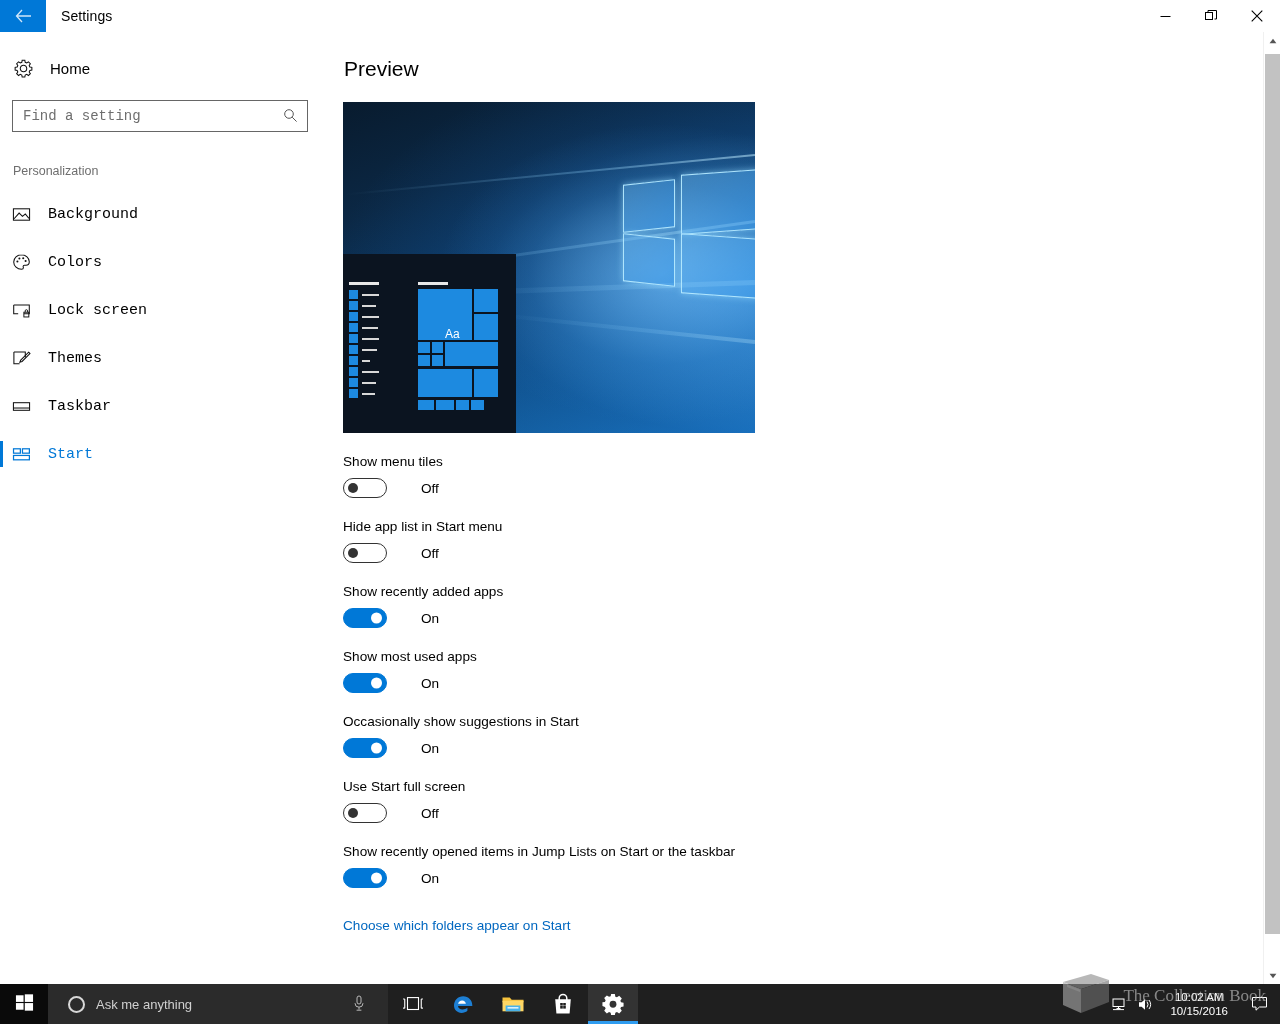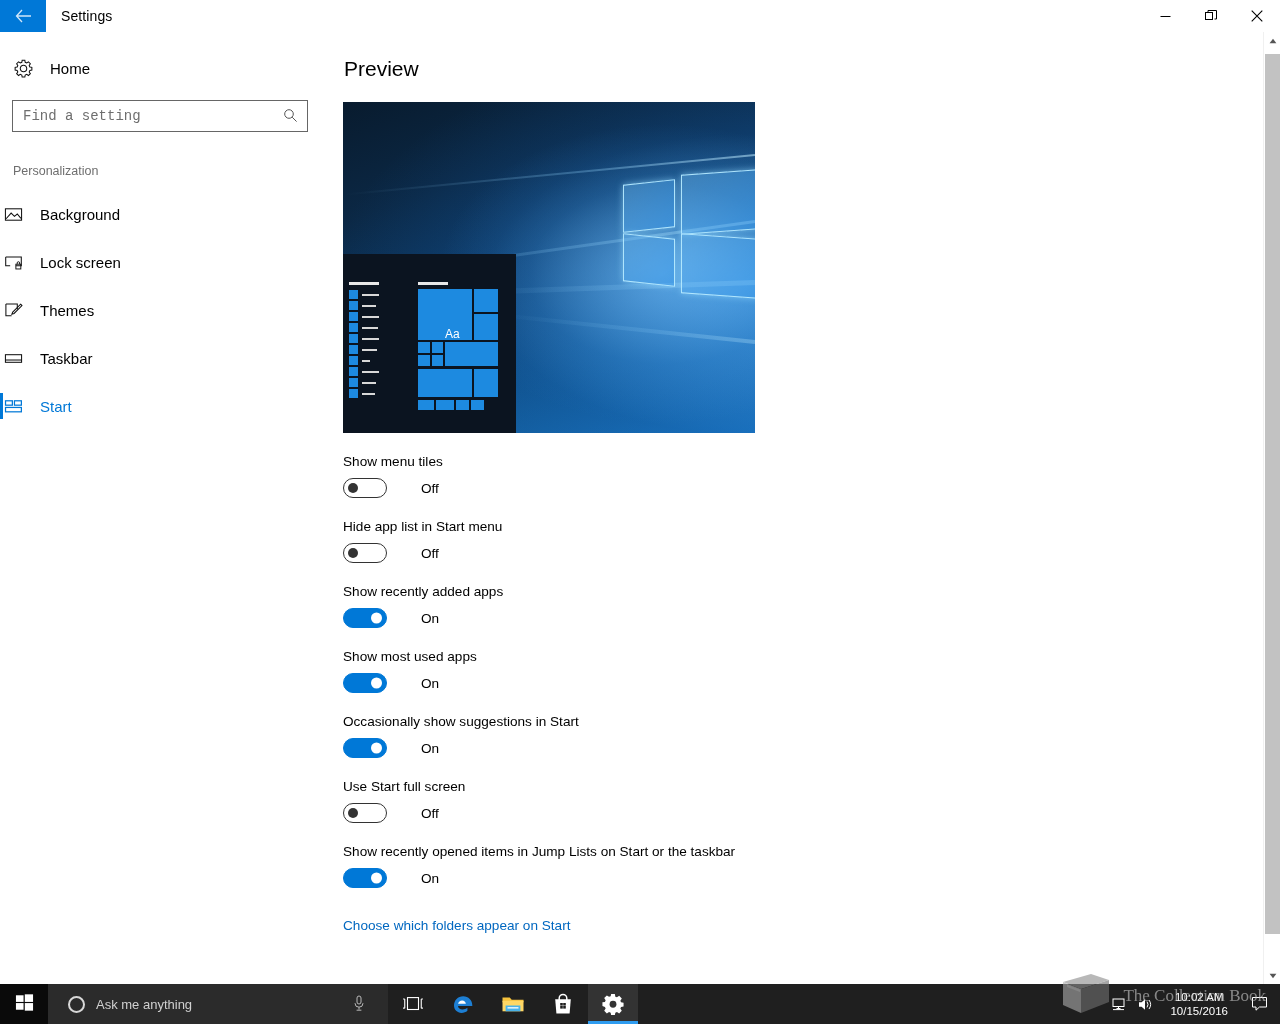--- a/index.html
+++ b/index.html
@@ -73,22 +73,23 @@
 
   #cat-label {
     font-size: 12.5px; color: #6e6e6e;
     padding-left: 13px; margin-top: 32px;
   }
 
   #nav { margin-top: 12px; }
   .nav-item {
     position: relative;
     display: flex; align-items: center;
-    height: 48px; padding-left: 4px;
+    height: 48px; padding-left: 12px;
     cursor: pointer;
+    font-family: Liberation Mono, monospace;
   }
   .nav-item .lbl { font-size: 15px; color: #000; padding-left: 6px; }
   .nav-item.sel .lbl { color: #0078d7; }
   .nav-item.sel::before {
     content: ""; position: absolute; left: 0; top: 11px;
     width: 3px; height: 26px; background: #0078d7;
   }
 
   
   #content {
@@ -313,20 +314,32 @@
     <div class="nav-item">
       <span class="si-icon">
         <svg width="19" height="19" viewBox="0 0 20 20">
           <rect x="1.5" y="4" width="17" height="12" fill="none" stroke="#111" stroke-width="1.1"></rect>
           <path d="M2.2 14.5 L7.5 8.5 L11 12 L14 9.5 L17.8 14" fill="none" stroke="#111" stroke-width="1.1"></path>
         </svg>
       </span>
       <span class="lbl">Background</span>
     </div>
 
+    <div class="nav-item">
+      <span class="si-icon">
+        <svg width="19" height="19" viewBox="0 0 20 20">
+          <path fill="none" stroke="#111" stroke-width="1.1" d="M10 1.8c-4.5 0-8.2 3.4-8.2 7.7s3.7 7.7 8.2 7.7c1.3 0 2-.7 2-1.6 0-.5-.3-.9-.3-1.4 0-.8.6-1.3 1.4-1.3h1.6c2 0 3.5-1.5 3.5-3.6 0-4-3.7-7.5-8.2-7.5z"></path>
+          <circle cx="5.7" cy="9" r="1.1" fill="#111"></circle>
+          <circle cx="7.8" cy="5.8" r="1.1" fill="#111"></circle>
+          <circle cx="11.8" cy="5.6" r="1.1" fill="#111"></circle>
+          <circle cx="14.3" cy="8.4" r="1.1" fill="#111"></circle>
+        </svg>
+      </span>
+      <span class="lbl">Colors</span>
+    </div>
 
     <div class="nav-item">
       <span class="si-icon">
         <svg width="19" height="19" viewBox="0 0 20 20">
           <path d="M1.8 4.3 H18.2 V13.5 H12.5 M6.5 13.5 H1.8 V4.3" fill="none" stroke="#111" stroke-width="1.1"></path>
           <rect x="12.5" y="11.8" width="5.2" height="5" fill="none" stroke="#111" stroke-width="1"></rect>
           <path d="M13.9 11.8 V10.4a1.25 1.25 0 012.5 0v1.4" fill="none" stroke="#111" stroke-width="1"></path>
         </svg>
       </span>
       <span class="lbl">Lock screen</span>

